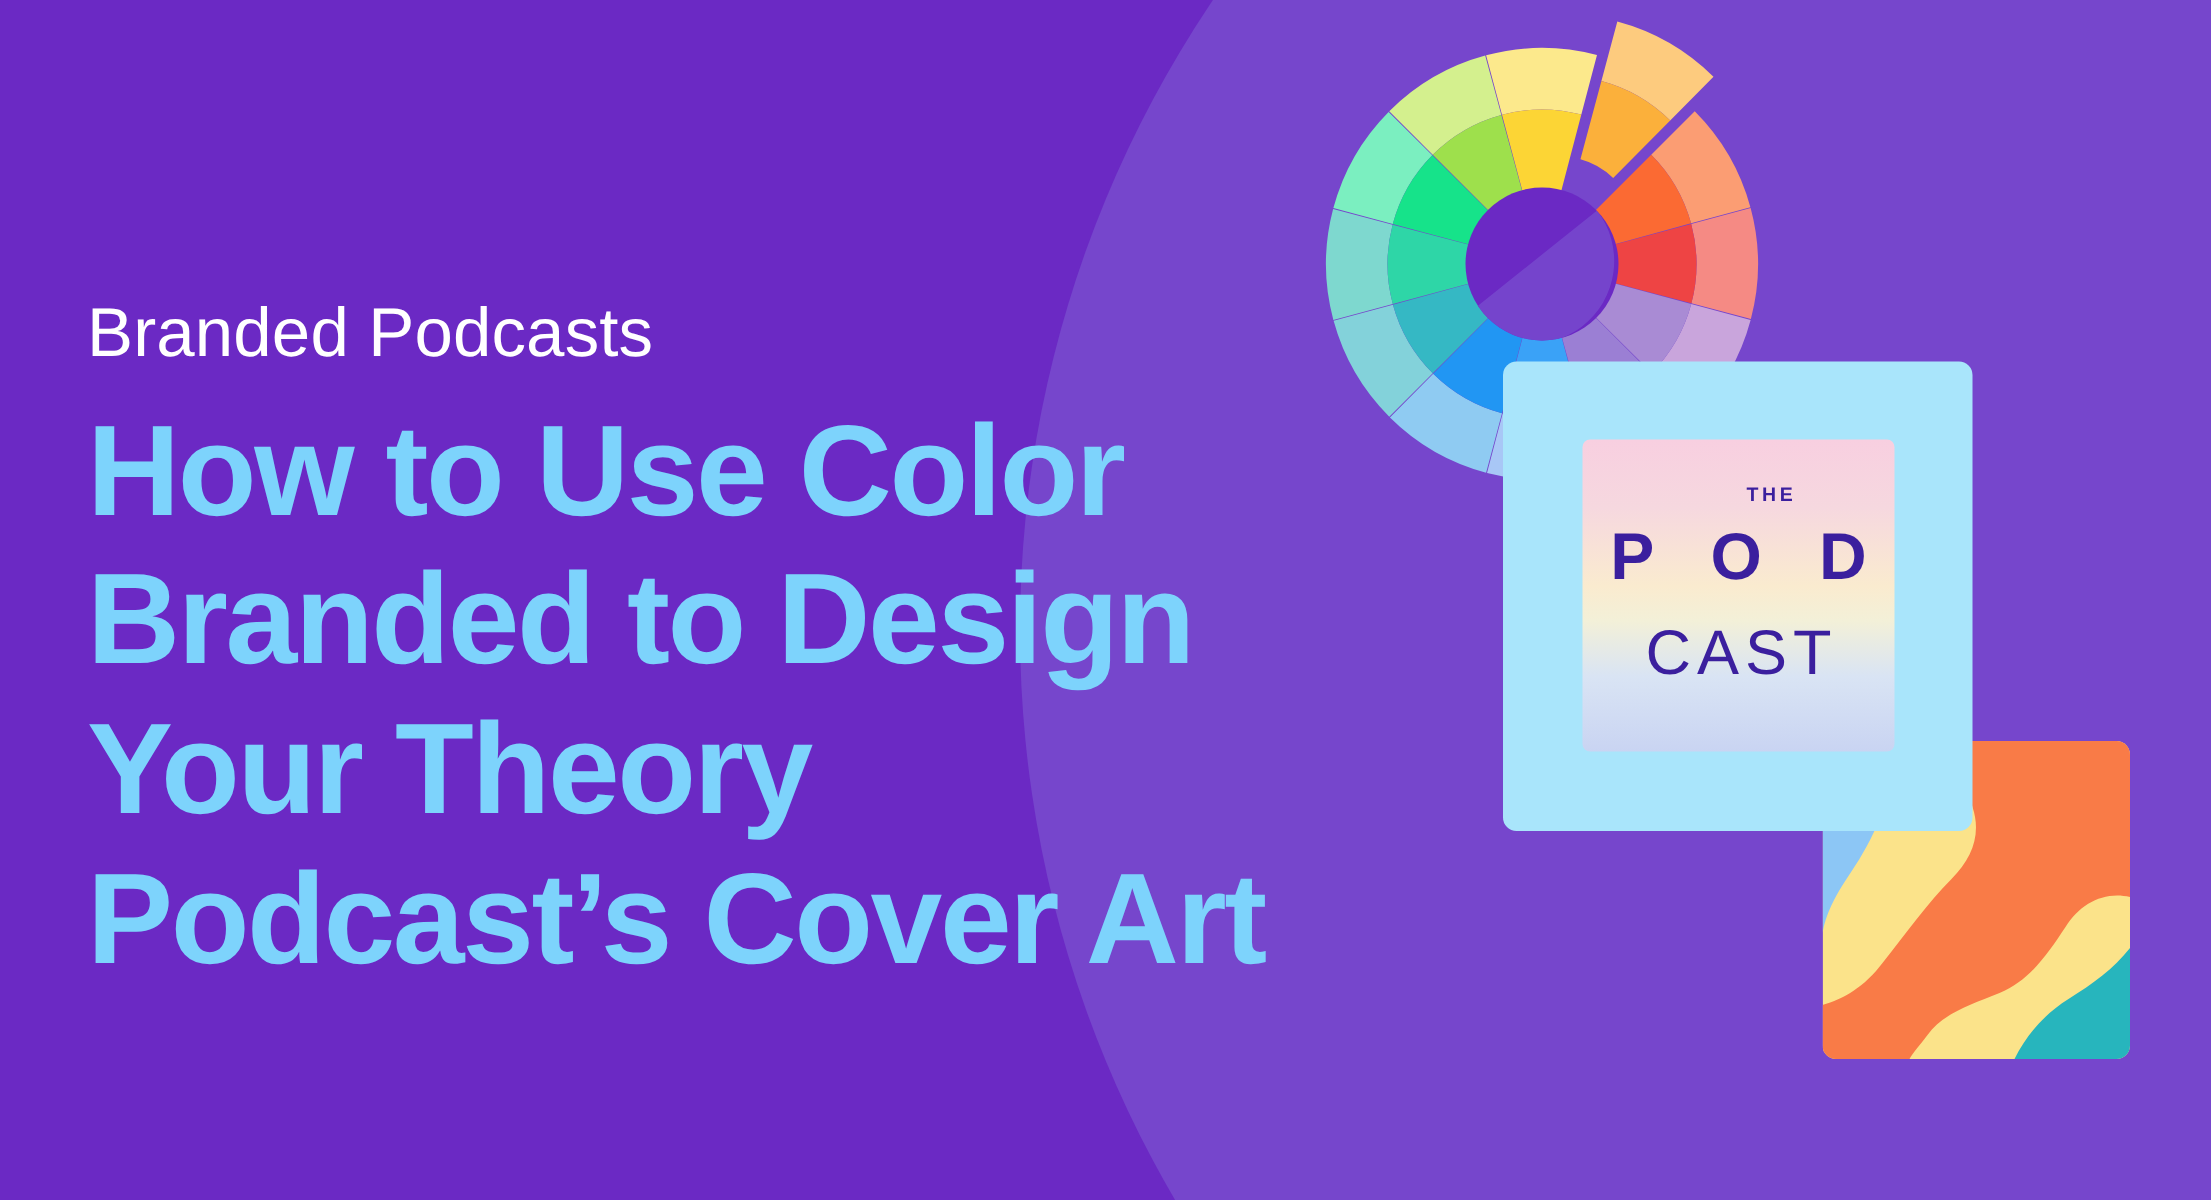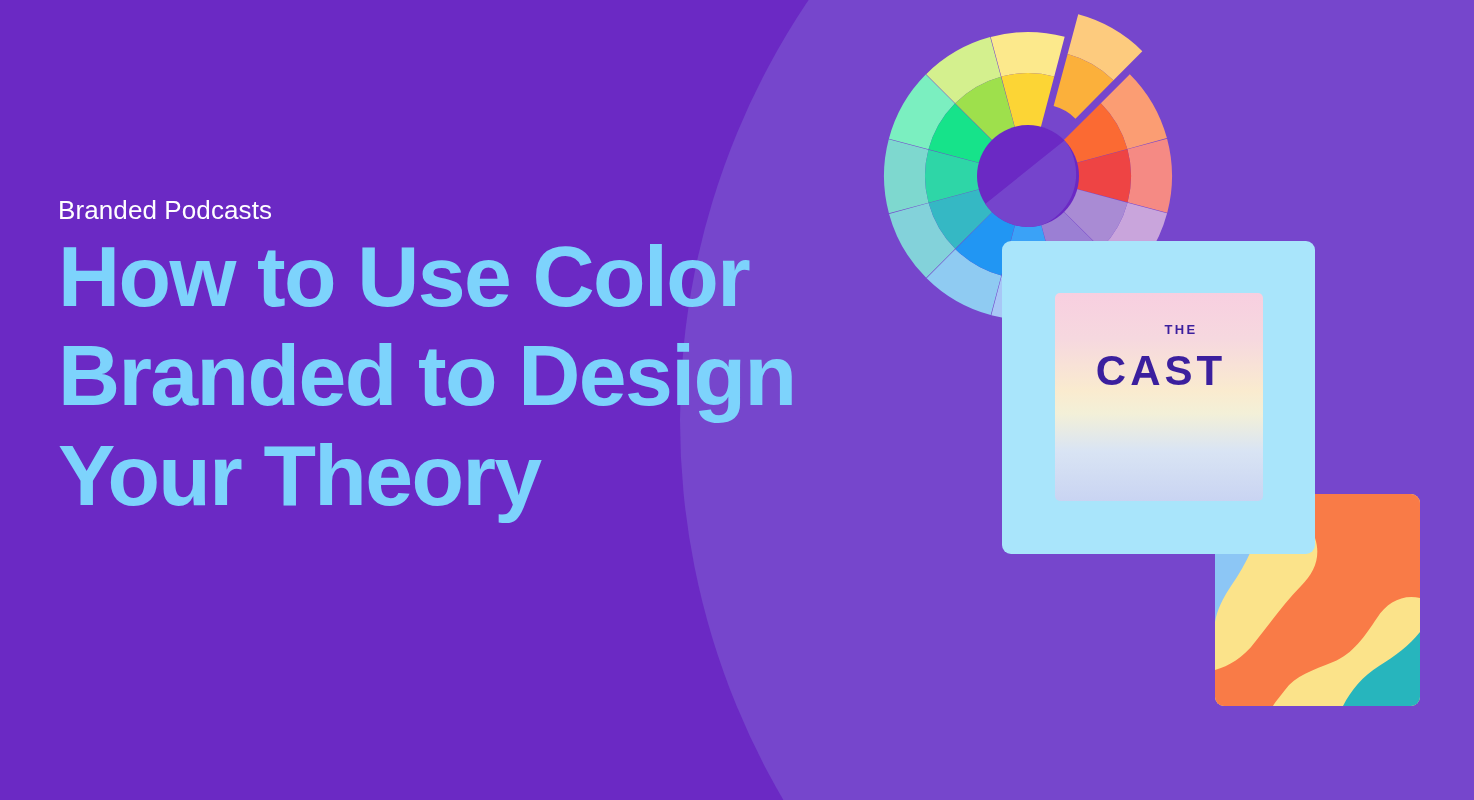--- a/index.html
+++ b/index.html
@@ -36,26 +36,26 @@
 
   
   .text-block {
     position: absolute;
     left: 58px;
     top: 196px;
     width: 1000px;
     z-index: 40;
   }
   .eyebrow {
-    font-size: 26px;
+    font-size: 46px;
     font-weight: 400;
     color: #FFFFFF;
     letter-spacing: 0.1px;
     line-height: 1.1;
-    margin: 0 0 2px 0;
+    margin: 0 0 18px 0;
     white-space: nowrap;
   }
   .headline {
     font-size: 86px;
     font-weight: 700;
     color: #7dd3fc;
     line-height: 1.16;
     letter-spacing: -1.6px;
     margin: 0;
   }
@@ -119,21 +119,21 @@
   .cover-pod {
     font-size: 44px;
     font-weight: 700;
     letter-spacing: 13px;
     line-height: 1;
     text-indent: 13px;
     margin-bottom: 20px;
   }
   .cover-cast {
     font-size: 42px;
-    font-weight: 700;
+    font-weight: 400;
     letter-spacing: 4px;
     line-height: 1;
     text-indent: 4px;
   }
 
   
   .wave-tile {
     position: absolute;
     left: 1215px;
     top: 494px;
@@ -197,27 +197,29 @@
       <path d="M0 0 L52 0 C46 40 34 66 16 92 C8 104 2 116 0 128 Z" fill="#8CC6F5"></path>
       <path d="M82 0 L205 0 L205 104 C188 100 172 108 162 124 C150 142 138 160 118 168 C98 176 80 182 70 196 C64 204 60 208 58 212 L0 212 L0 176 C14 172 28 164 40 148 C56 128 70 108 86 92 C100 78 106 62 100 44 C96 28 88 12 82 0 Z" fill="#F97B47"></path>
       <path d="M205 138 L205 212 L128 212 C136 196 148 182 164 172 C180 162 194 152 205 138 Z" fill="#27B5BD"></path>
     </svg>
   </div>
 
   <div class="cover-card">
     <div class="cover-inner">
       <div class="cover-text">
         <div class="cover-the">THE</div>
+        <div class="cover-pod">P O D</div>
         <div class="cover-cast">CAST</div>
       </div>
     </div>
   </div>
 
   <div class="text-block">
     <p class="eyebrow">Branded Podcasts</p>
     <h1 class="headline">
       <span class="ln">How to Use Color</span>
       <span class="ln">Branded to Design</span>
       <span class="ln">Your Theory</span>
+      <span class="ln">Podcast’s Cover Art</span>
     </h1>
   </div>
 
 </div>
 
 </body></html>

